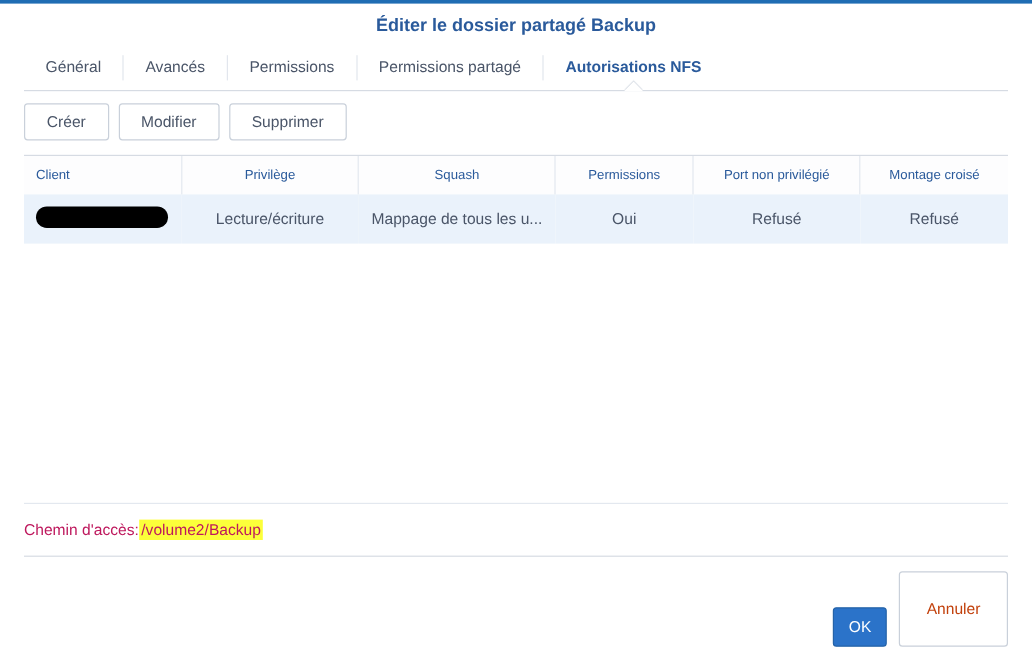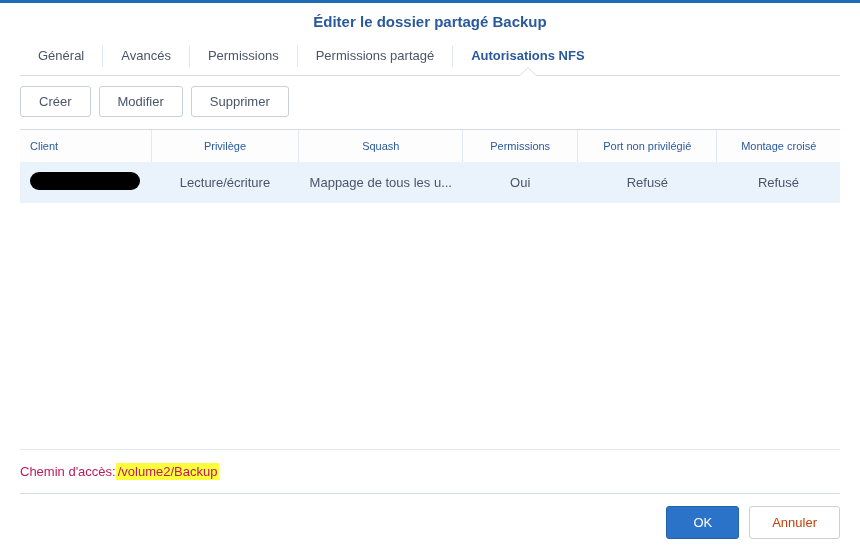--- a/index.html
+++ b/index.html
@@ -129,24 +129,25 @@
     .footer-buttons {
       display: flex;
       justify-content: flex-end;
       gap: 10px;
       padding: 12px 20px 14px;
     }
     .btn-primary {
       background: #2b73c9;
       border: 1px solid #2563a8;
       color: #fff;
-      padding: 8px 26px;
+      padding: 8px 12px;
       border-radius: 3px;
       font-size: 13px;
       cursor: pointer;
+      margin-top: 30px;
     }
     .btn-secondary {
       background: #fff;
       border: 1px solid #c9d0da;
       color: #c2410c;
       padding: 8px 22px;
       border-radius: 3px;
       font-size: 13px;
       cursor: pointer;
     }

